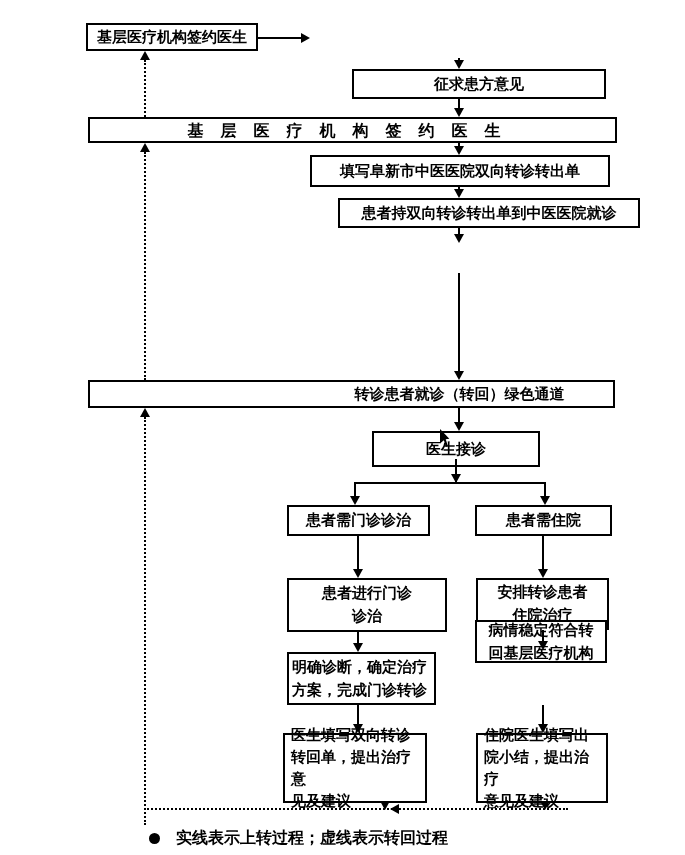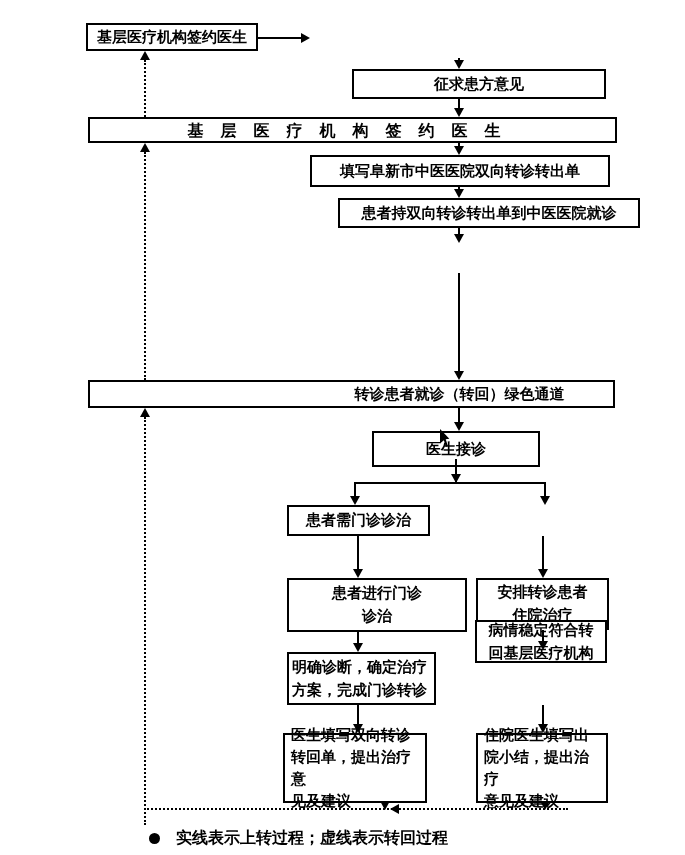--- a/index.html
+++ b/index.html
@@ -46,22 +46,23 @@
 
   <div class="box" style="left:306px;top:198px;width:302px;height:30px;margin-left:32px;"><span>患者持双向转诊转出单到中医医院就诊</span></div>
 
 
   <div class="box" style="left:88px;top:380px;width:527px;height:28px;padding-left:216px;"><span>转诊患者就诊（转回）绿色通道</span></div>
 
   <div class="box" style="left:372px;top:431px;width:168px;height:36px;"><span>医生接诊</span></div>
 
   <div class="box" style="left:287px;top:505px;width:143px;height:31px;"><span>患者需门诊诊治</span></div>
 
+  <div class="box" style="left:475px;top:505px;width:137px;height:31px;"><span>患者需住院</span></div>
 
-  <div class="box" style="left:287px;top:578px;width:180px;height:54px;line-height:23px;"><span>患者进行门诊
+  <div class="box" style="left:287px;top:578px;width:160px;height:54px;line-height:23px;"><span>患者进行门诊
 诊治</span></div>
 
   <div class="box" style="left:476px;top:578px;width:133px;height:52px;line-height:23px;"><span>安排转诊患者
 住院治疗</span></div>
 
   <div class="box leftalign" style="left:287px;top:652px;width:149px;height:53px;line-height:23px;padding:0 3px;"><span>明确诊断，确定治疗
 方案，完成门诊转诊</span></div>
 
   <div class="box" style="left:475px;top:620px;width:132px;height:43px;line-height:23px;"><span>病情稳定符合转
 回基层医疗机构</span></div>

